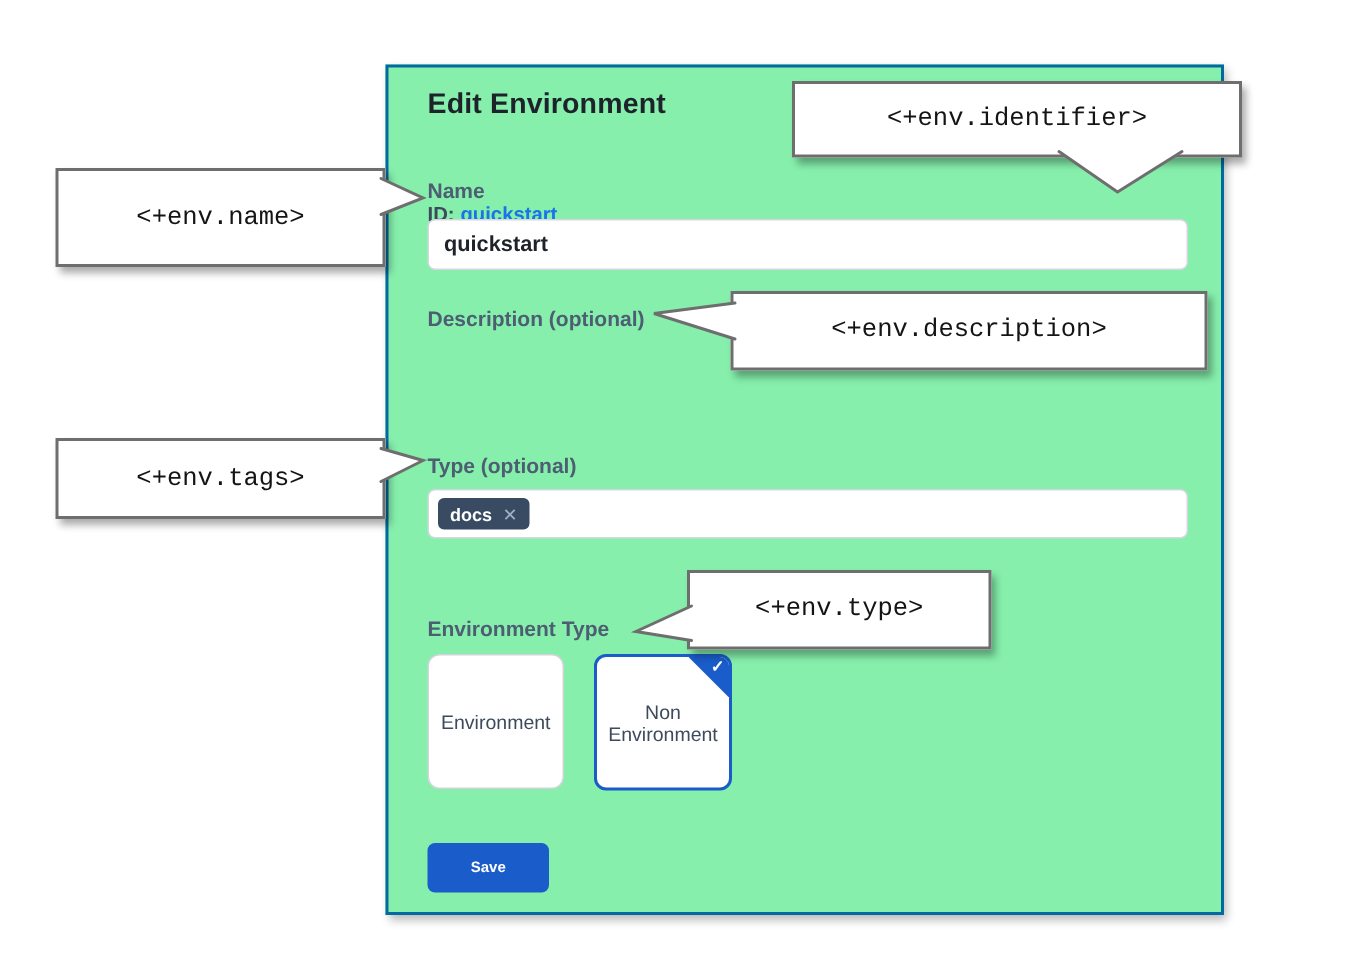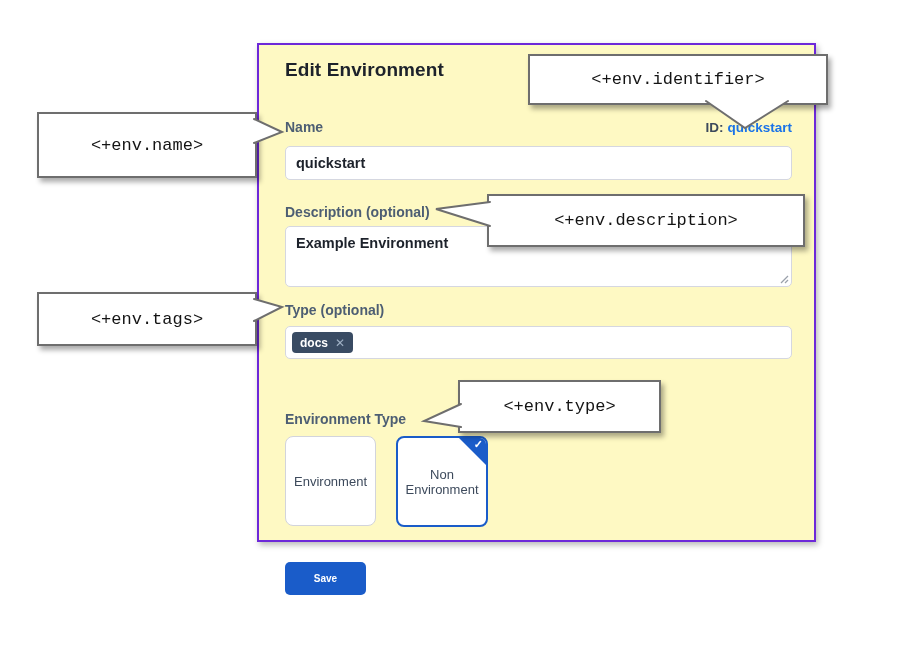--- a/index.html
+++ b/index.html
@@ -5,32 +5,32 @@
   * { margin:0; padding:0; box-sizing:border-box; }
   html,body { background:#ffffff; }
   body {
     width:899px; height:646px; position:relative; overflow:hidden;
     font-family:"Liberation Sans", sans-serif;
   }
   .canvas { position:absolute; inset:0; }
 
   
   .panel {
-    position:absolute; left:257px; top:43px; width:559px; height:499px;
-    background:#fef9c3; border:2px solid #6d28d9;
+    position:absolute; left:257px; top:43px; width:559px; height:567px;
+    background:#86efac; border:2px solid #0369a1;
     box-shadow:2px 3px 6px rgba(0,0,0,.28);
     z-index:1;
   }
   .panel-title {
     position:absolute; left:26px; top:14px;
     font-size:19px; font-weight:700; color:#1d222b; letter-spacing:.1px;
   }
   .name-row {
     position:absolute; left:26px; top:74px; width:507px; height:20px;
-    display:flex; justify-content:space-between; align-items:baseline;
+    display:flex; justify-content:space-between; align-items:baseline;flex-direction:column;
   }
   .field-label { font-size:14px; font-weight:600; color:#4d5e73; }
   .id-group { font-size:13.5px; font-weight:600; color:#3d4a5c; }
   .id-link { color:#1a73e8; text-decoration:none; margin-left:4px; }
 
   .text-input {
     position:absolute; left:26px; width:507px; height:34px;
     border:1px solid #d5d7e0; border-radius:5px; background:#fff;
     padding:0 10px; font-family:"Liberation Sans", sans-serif;
     font-size:14.5px; font-weight:600; color:#1d222b; outline:none;
@@ -115,27 +115,20 @@
     <div class="name-row">
       <span class="field-label">Name</span>
       <span class="id-group">
         <span>ID:</span><a class="id-link" href="#">quickstart</a>
       </span>
     </div>
 
     <input class="text-input name-input" type="text" value="quickstart" style="">
 
     <span class="field-label desc-label">Description (optional)</span>
-    <div class="textarea-wrap">
-      <textarea class="desc-textarea" style="">Example Environment</textarea>
-      <svg class="resize-handle" width="9" height="9">
-        <line x1="1" y1="8" x2="8" y2="1" stroke="#9aa0ab" stroke-width="1.3"></line>
-        <line x1="5" y1="8" x2="8" y2="5" stroke="#9aa0ab" stroke-width="1.3"></line>
-      </svg>
-    </div>
 
     <span class="field-label tags-label">Type (optional)</span>
     <div class="tags-box">
       <span class="chip">
         <span>docs</span>
         <span class="chip-x">✕</span>
       </span>
     </div>
 
     <span class="field-label envtype-label">Environment Type</span>

